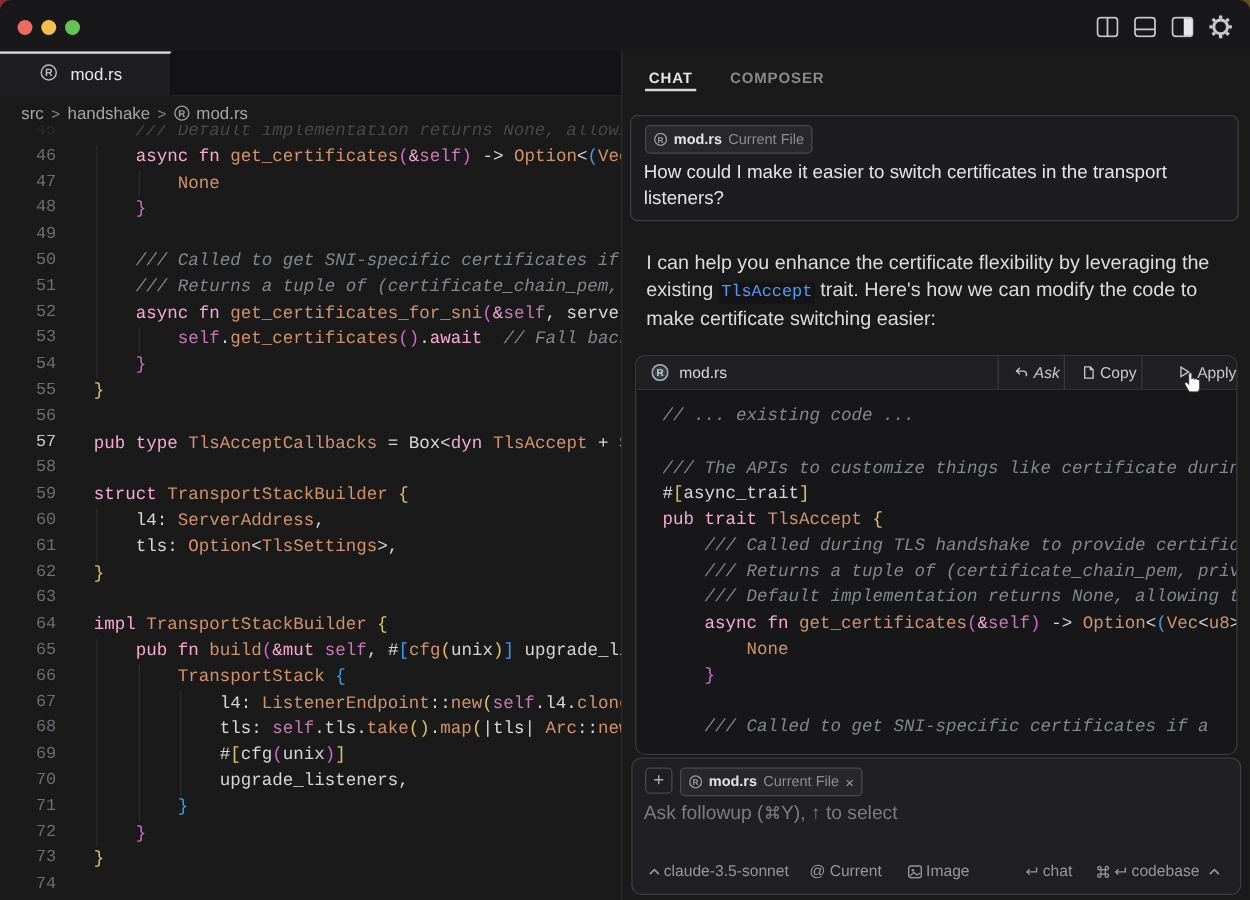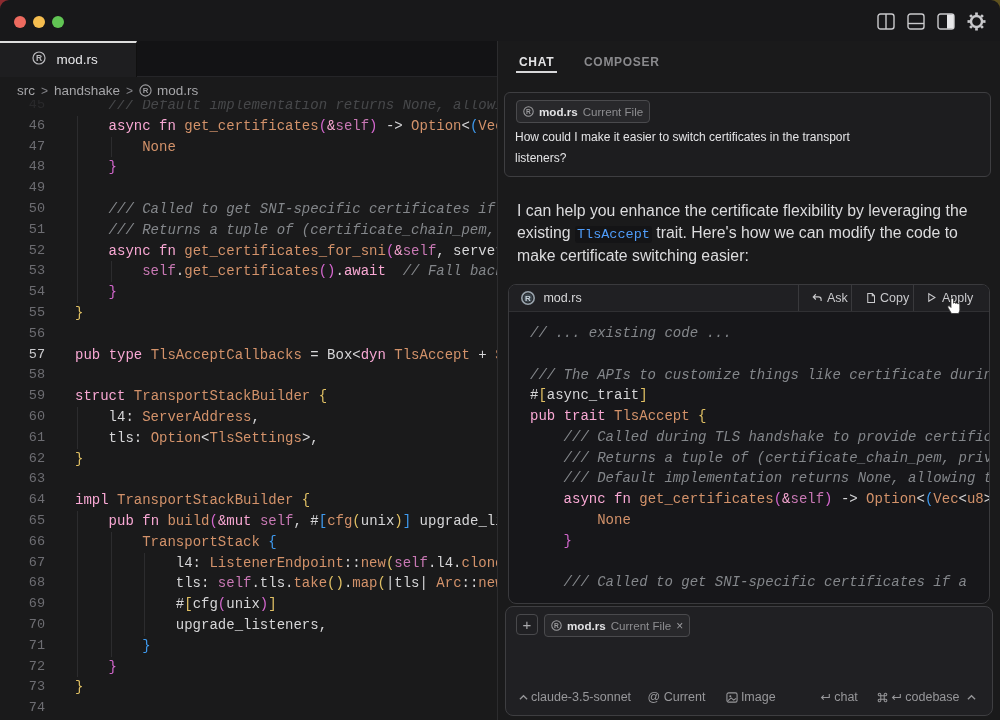--- a/index.html
+++ b/index.html
@@ -111,39 +111,39 @@
 
 <div class="abs" id="usercard">
   <div class="chip" style="position:absolute;left:11px;top:7px;">
     <svg class="ico" width="11" height="11" viewBox="0 0 14 14">
           <circle cx="7" cy="7" r="6" fill="none" stroke="#9d9da0" stroke-width="1.3"></circle>
           <text x="7" y="10.2" font-size="8.5" font-family="Liberation Sans" fill="#9d9da0" text-anchor="middle" font-weight="bold">R</text>
         </svg>
     <b>mod.rs</b>
         <span>Current File</span>
   </div>
-  <div style="position:absolute;left:10px;top:34px;font-size:12px;line-height:21px;color:#e4e4e6;">How could I make it easier to switch certificates in the transport<br>listeners?</div>
+  <div style="position:absolute;left:10px;top:34px;font-size:15px;line-height:21px;color:#e4e4e6;">How could I make it easier to switch certificates in the transport<br>listeners?</div>
 </div>
 
 <div class="abs" style="left:517px;top:200px;width:465px;font-size:15.8px;line-height:21.5px;color:#dcdcde;">I can help you enhance the certificate flexibility by leveraging the<br>existing <span style="font-family:'Liberation Mono',monospace;font-size:13.5px;color:#4f9cf8;background:#141416;border-radius:3px;padding:1px 2px;">TlsAccept</span> trait. Here's how we can modify the code to<br>make certificate switching easier:</div>
 
 <div class="abs" id="codeblock">
   <div id="cbhead">
     <svg class="ico" style="margin:6px 0 0 12px" width="14" height="14" viewBox="0 0 14 14">
           <circle cx="7" cy="7" r="6.2" fill="none" stroke="#97a2ab" stroke-width="1.6"></circle>
           <circle cx="7" cy="7" r="4.6" fill="#39434b"></circle>
           <text x="7" y="10" font-size="8" font-family="Liberation Sans" fill="#c6d0d8" text-anchor="middle" font-weight="bold">R</text>
         </svg>
     <span style="color:#d8d8da;font-size:12.5px;vertical-align:top;line-height:26px;margin-left:4px;">mod.rs</span>
     <div class="btnrow" style="position:absolute;right:0;top:0;height:26px;line-height:26px;">
-      <span style="border-left:1px solid #39393c;width:40px;padding-left:12px;box-sizing:content-box;display:inline-block;height:26px;"><svg class="ico" width="12" height="12" viewBox="0 0 16 16" style="margin:-2px 4px 0 0">
+      <span style="border-left:1px solid #39393c;width:40px;padding-left:12px;box-sizing:content-box;display:inline-block;height:26px;font-style:italic;"><svg class="ico" width="12" height="12" viewBox="0 0 16 16" style="margin:-2px 4px 0 0">
               <path d="M6.5 3 L3 6.5 L6.5 10 M3 6.5 H10 A3.5 3.5 0 0 1 13.5 10 V12" fill="none" stroke="#c9c9cc" stroke-width="1.5"></path>
             </svg>Ask</span><span style="border-left:1px solid #39393c;width:49px;padding-left:12px;display:inline-block;height:26px;"><svg class="ico" width="12" height="12" viewBox="0 0 16 16" style="margin:-2px 4px 0 0">
               <path d="M5 2 h6 l3 3 v9 H5 Z M11 2 v3 h3" fill="none" stroke="#c9c9cc" stroke-width="1.4"></path>
-            </svg>Copy</span><span style="border-left:1px solid #39393c;width:63px;padding-left:12px;display:inline-block;height:26px;"><svg class="ico" width="11" height="11" viewBox="0 0 16 16" style="margin:-2px 5px 0 0">
+            </svg>Copy</span><span style="border-left:1px solid #39393c;width:63px;padding-left:12px;display:inline-block;height:26px;text-align:right;"><svg class="ico" width="11" height="11" viewBox="0 0 16 16" style="margin:-2px 5px 0 0">
               <path d="M4 2.5 L13 8 L4 13.5 Z" fill="none" stroke="#c9c9cc" stroke-width="1.5"></path>
             </svg>Apply</span>
     </div>
   </div>
   <div id="cbcode" style="padding-top: 11px;"><div style="height:20.75px;padding-left:21px;"><span class="c">// ... existing code ...</span></div><div style="height:20.75px;padding-left:21px;"></div><div style="height:20.75px;padding-left:21px;"><span class="c">/// The APIs to customize things like certificate during the TLS</span></div><div style="height:20.75px;padding-left:21px;">#<span class="y">[</span>async_trait<span class="y">]</span></div><div style="height:20.75px;padding-left:21px;"><span class="t">pub</span> <span class="t">trait</span> <span class="o">TlsAccept</span> <span class="y">{</span></div><div style="height:20.75px;padding-left:21px;">    <span class="c">/// Called during TLS handshake to provide certificates in</span></div><div style="height:20.75px;padding-left:21px;">    <span class="c">/// Returns a tuple of (certificate_chain_pem, private_key</span></div><div style="height:20.75px;padding-left:21px;">    <span class="c">/// Default implementation returns None, allowing the TCP</span></div><div style="height:20.75px;padding-left:21px;">    <span class="t">async</span> <span class="t">fn</span> <span class="o">get_certificates</span><span class="m">(</span><span class="t">&amp;</span><span class="p">self</span><span class="m">)</span> -&gt; <span class="o">Option</span>&lt;<span class="b">(</span><span class="o">Vec</span>&lt;<span class="o">u8</span>&gt;</div><div style="height:20.75px;padding-left:21px;">        <span class="o">None</span></div><div style="height:20.75px;padding-left:21px;">    <span class="m">}</span></div><div style="height:20.75px;padding-left:21px;"></div><div style="height:20.75px;padding-left:21px;">    <span class="c">/// Called to get SNI-specific certificates if a</span></div></div>
 </div>
 
 <svg class="abs" style="left:946px;top:296px;z-index:50" width="17" height="19" viewBox="0 0 17 19">
       <path d="M5.5 17.5 C4.5 16 2.5 12.5 2 11.5 C1.4 10.3 2.8 9.3 3.8 10.2 L5 11.5 V3.5 C5 1.8 7.5 1.8 7.5 3.5 V7.2 C7.5 6.2 9.7 6.2 9.7 7.5 C9.7 6.6 11.8 6.6 11.8 8 C11.8 7.3 13.8 7.4 13.8 8.8 L13.8 13.5 C13.8 15.5 13 16.3 12.5 17.5 Z" fill="#fff" stroke="#333" stroke-width="0.8"></path>
     </svg>
@@ -152,20 +152,23 @@
   <div style="position:absolute;left:10px;top:7px;width:22px;height:21px;border:1px solid #49494c;border-radius:4px;box-sizing:border-box;color:#ababae;font-size:15px;text-align:center;line-height:19px;">+</div>
   <div class="chip" style="position:absolute;left:38px;top:7px;">
     <svg class="ico" width="11" height="11" viewBox="0 0 14 14">
           <circle cx="7" cy="7" r="6" fill="none" stroke="#9d9da0" stroke-width="1.3"></circle>
           <text x="7" y="10.2" font-size="8.5" font-family="Liberation Sans" fill="#9d9da0" text-anchor="middle" font-weight="bold">R</text>
         </svg>
     <b>mod.rs</b>
         <span>Current File</span>
         <span style="color:#9d9da0;font-size:12px;">×</span>
   </div>
+  <div style="position:absolute;left:9px;top:35px;font-size:15.4px;color:#7c7c80;">Ask followup (<svg class="ico" width="12" height="12" viewBox="0 0 16 16" style="margin:0 1px 2px 1px">
+          <path fill="none" stroke="#7c7c80" stroke-width="1.5" d="M5.5 5.5 h5 v5 h-5 Z M5.5 5.5 H4 A1.9 1.9 0 1 1 5.5 4 V5.5 M10.5 5.5 V4 A1.9 1.9 0 1 1 12 5.5 H10.5 M10.5 10.5 H12 A1.9 1.9 0 1 1 10.5 12 V10.5 M5.5 10.5 V12 A1.9 1.9 0 1 1 4 10.5 H5.5"></path>
+        </svg>Y), ↑ to select</div>
   <div style="position:absolute;left:13px;top:83px;font-size:12.5px;color:#97979a;">
     <svg class="ico" width="9" height="7" viewBox="0 0 10 7" style="margin:0 3px 1px 0">
           <path d="M1 5.5 L5 1.5 L9 5.5" fill="none" stroke="#97979a" stroke-width="1.4"></path>
         </svg>claude-3.5-sonnet
     <span style="margin-left:13px;">@ Current</span>
     <span style="margin-left:17px;"><svg class="ico" width="12" height="11" viewBox="0 0 14 13" style="margin:0 3px 1px 0">
             <rect x="1" y="1" width="12" height="11" rx="2" fill="none" stroke="#97979a" stroke-width="1.3"></rect>
             <circle cx="5" cy="5" r="1.2" fill="#97979a"></circle>
             <path d="M2 10.5 L6 7 L9 9.5 L12 7.5" fill="none" stroke="#97979a" stroke-width="1.2"></path>
           </svg>Image</span>

